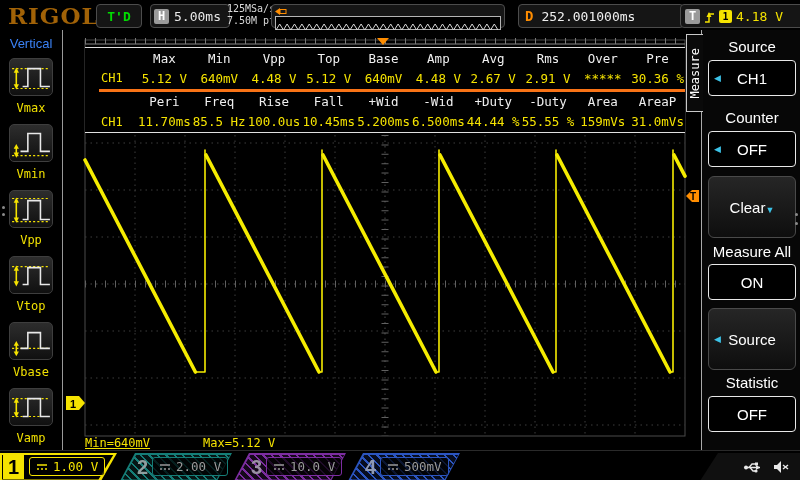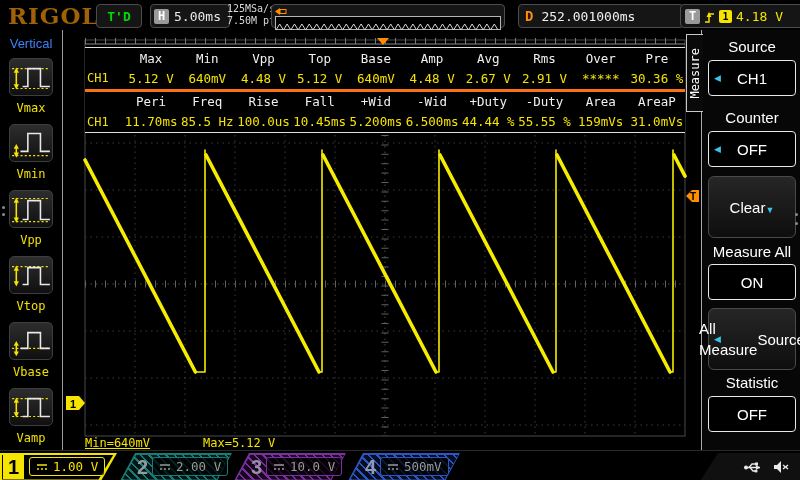--- a/index.html
+++ b/index.html
@@ -37,21 +37,21 @@
   #leftmenu .title{color:#3b82f6;font-size:13px;text-align:center;margin-top:6px;}
   .lbtn{position:absolute;left:9px;width:44px;text-align:center;cursor:pointer;}
   .lbtn .ic{width:44px;height:38px;background:linear-gradient(#2d2d2d,#101010);
             border:1px solid #3e3e3e;border-radius:5px;box-sizing:border-box;}
   .lbtn .lab{color:#f0e000;font-size:12px;margin-top:1px;font-family:"DejaVu Sans Mono",monospace;}
   .dot{position:absolute;width:3px;height:3px;border-radius:50%;background:#8a8a8a;}
 
   
   #mtable{position:absolute;left:85px;top:47px;width:600px;height:84px;z-index:3;background:#000;
           border-top:1px solid #e0e0e0;border-bottom:1px solid #e0e0e0;display:flex;flex-direction:column;}
-  .mt-row{display:grid;grid-template-columns:38px repeat(10,1fr);flex:1;align-items:center;}
+  .mt-row{display:grid;grid-template-columns:38px repeat(10,1fr);flex:1;align-items:center;margin-left:14px;}
   .mt-row.sep{border-top:3px solid #f97316;}
   .mt-ch{color:#f5e300;font-size:12px;padding-left:2px;}
   .mt-cell{font-size:12.5px;text-align:center;white-space:nowrap;}
   .mt-row.hdr .mt-cell{color:#f0f0f0;}
   .mt-row.val .mt-cell{color:#f5e300;}
 
   
   .gridlabel{position:absolute;color:#f5e300;font-size:12px;z-index:2;}
 
   
@@ -321,21 +321,20 @@
       <span class="tri" style="margin-top:6px;">▼</span>
     </div>
 
     <div class="mtitle" style="top:213px;">Measure All</div>
     <div class="mvalbox" style="top:234px;">
       <span>ON</span>
     </div>
 
     <div class="mbtn" style="top:278px;height:62px;line-height:21px;">
       <span class="tri left">◀</span>
-      <span>All Measure</span>
       <span>Source</span>
     </div>
 
     <div class="mtitle" style="top:344px;">Statistic</div>
     <div class="mvalbox" style="top:366px;">
       <span>OFF</span>
     </div>
 
     <div class="dot" style="left:93px;top:183px;"></div>
     <div class="dot" style="left:93px;top:192px;"></div>

